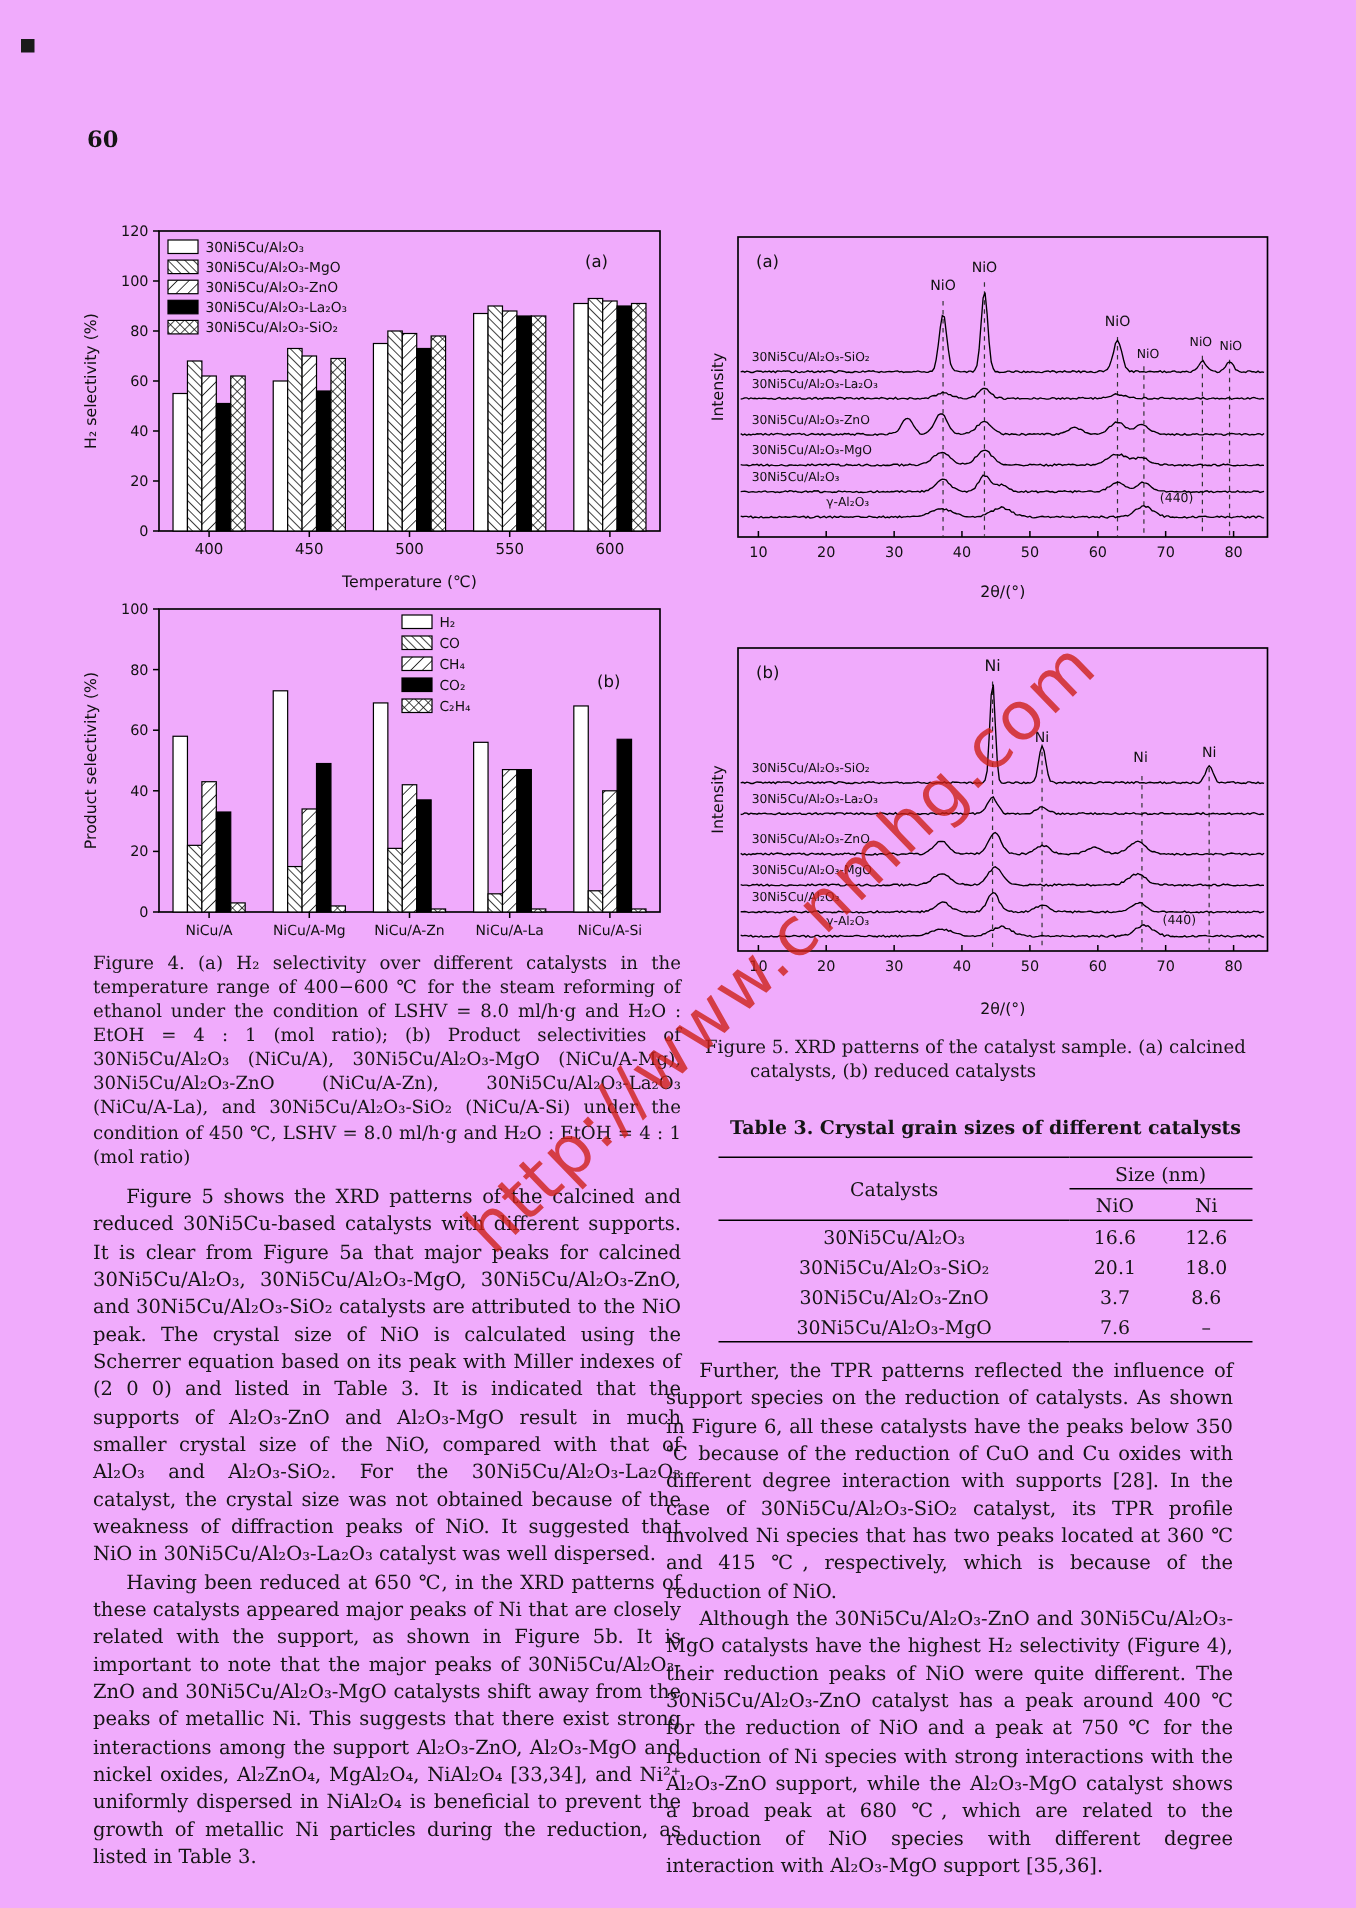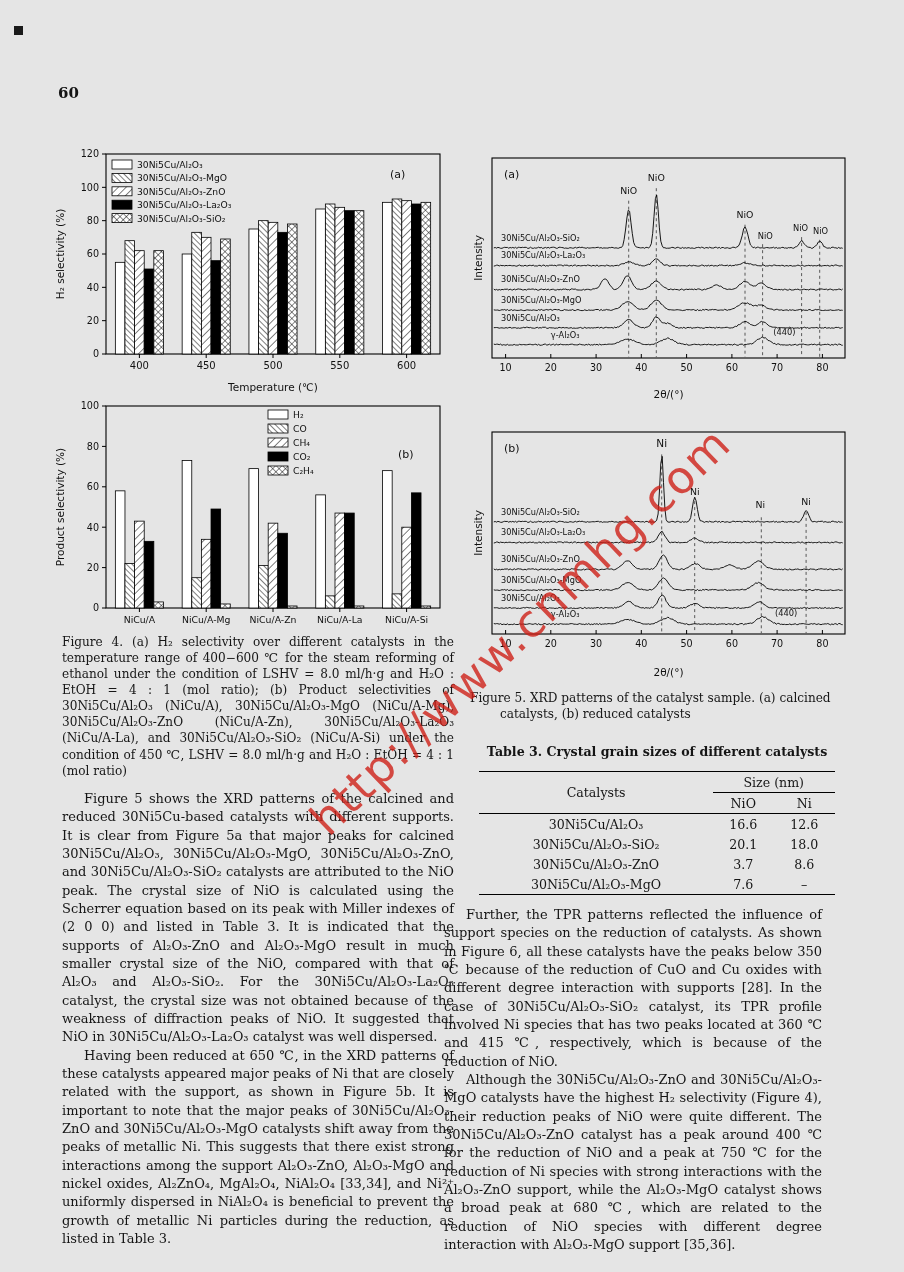--- a/index.html
+++ b/index.html
@@ -1,17 +1,17 @@
 <!DOCTYPE html>
 <html><head>
 <meta charset="utf-8">
 <style>
   html,body{margin:0;padding:0}
   body{background:#9a9a9a;font-family:"DejaVu Serif",serif}
-  .page{position:relative;width:904px;height:1272px;margin:0 auto;background:#e5e5e5;color:#151515;overflow:hidden}
+  .page{position:relative;width:904px;height:1272px;margin:0 auto;background:#f0abfc;color:#151515;overflow:hidden}
   .corner-mark{position:absolute;left:14px;top:26px;width:9px;height:9px;background:#1a1a1a}
   .pagenum{position:absolute;left:58px;top:84px;font-size:15px;font-weight:bold}
   .head-text{position:absolute;left:50%;top:86px;transform:translateX(-50%);font-size:13.5px;font-style:italic;white-space:nowrap}
   .chart{position:absolute}
   #fig4a{left:50px;top:146px}
   #fig4b{left:50px;top:398px}
   #fig5a{left:470px;top:146px}
   #fig5b{left:470px;top:418px}
   .caption{position:absolute;font-size:12.1px;line-height:1.33;text-align:justify;color:#161616}
   .fig4cap{left:62px;top:634px;width:392px}

